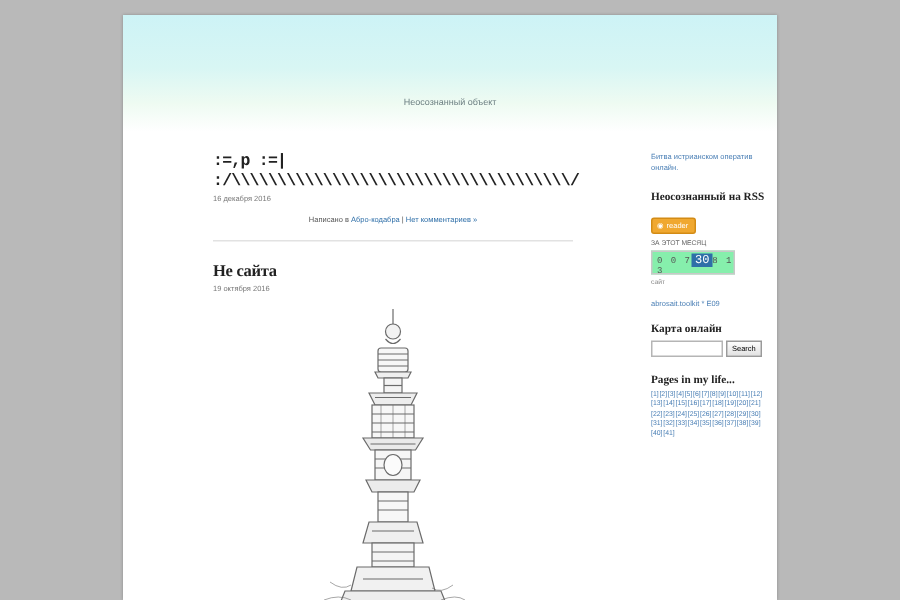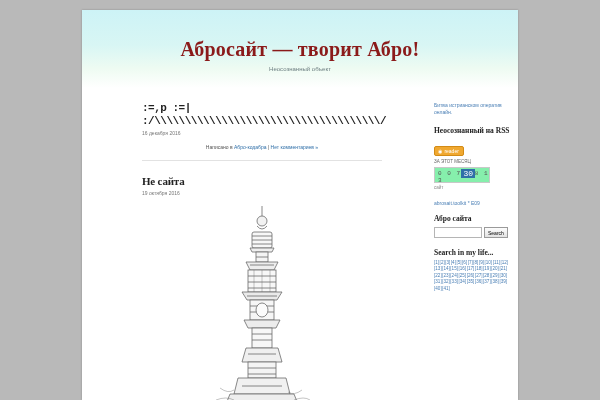--- a/index.html
+++ b/index.html
@@ -205,21 +205,20 @@
   }
   .pages-list span { margin-right: 0.5px; }
 </style>
 </head>
 <body>
 
 <div id="page">
   <div class="site">
 
     <div class="header">
-      <div class="header-title">Абросайт — творит Абро!</div>
       <div class="header-tagline">Неосознанный объект</div>
     </div>
 
     <div class="col-main">
 
       <div class="post">
         <div class="post-title ascii">:=,p :=| :/\\\\\\\\\\\\\\\\\\\\\\\\\\\\\\\\\\\\\/</div>
         <div class="post-date">16 декабря 2016</div>
         <div class="post-meta">
           <span>Написано в</span>
@@ -297,27 +296,27 @@
         <div class="counter">
           <span class="digits">0 0 7 2 8 1 3</span>
           <span class="big">30</span>
         </div>
         <div class="counter-label">сайт</div>
       </div>
 
       <a href="#" class="side-link">abrosait.toolkit * E09</a>
 
       <div class="side-block">
-        <div class="side-title">Абро сайта</div>
+        <div class="side-title">Карта онлайн</div>
         <div class="search-row">
           <input class="search-input" type="text" placeholder="" style="">
           <button class="search-btn">Search</button>
         </div>
       </div>
 
       <div class="side-block">
-        <div class="pages-title">Search in my life...</div>
+        <div class="pages-title">Pages in my life...</div>
         <div class="pages-list"><span>[1]</span><span>[2]</span><span>[3]</span><span>[4]</span><span>[5]</span><span>[6]</span><span>[7]</span><span>[8]</span><span>[9]</span><span>[10]</span><span>[11]</span><span>[12]</span><span>[13]</span><span>[14]</span><span>[15]</span><span>[16]</span><span>[17]</span><span>[18]</span><span>[19]</span><span>[20]</span><span>[21]</span><span>[22]</span><span>[23]</span><span>[24]</span><span>[25]</span><span>[26]</span><span>[27]</span><span>[28]</span><span>[29]</span><span>[30]</span><span>[31]</span><span>[32]</span><span>[33]</span><span>[34]</span><span>[35]</span><span>[36]</span><span>[37]</span><span>[38]</span><span>[39]</span><span>[40]</span><span>[41]</span></div>
       </div>
 
     </div>
   </div>
 </div>
 
 </body></html>

